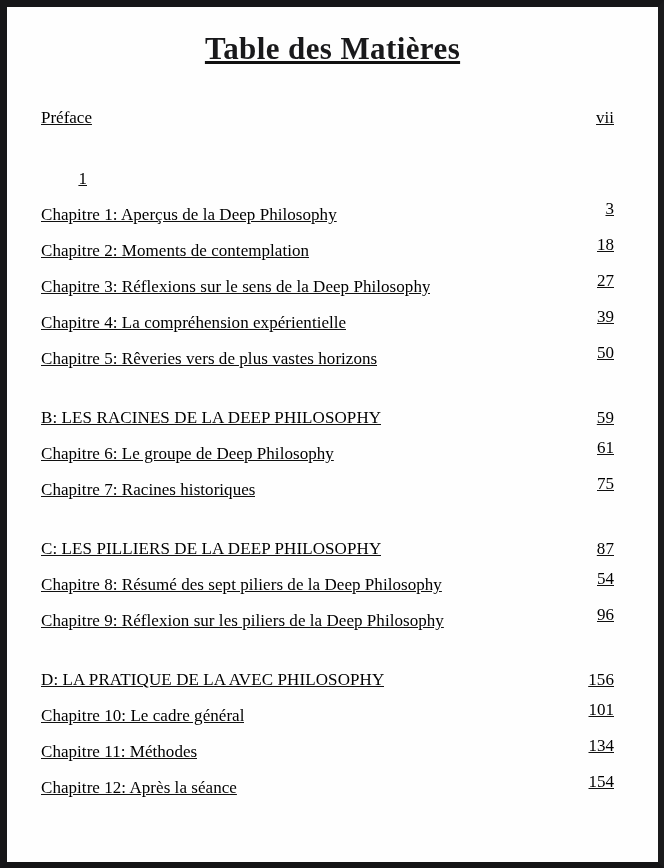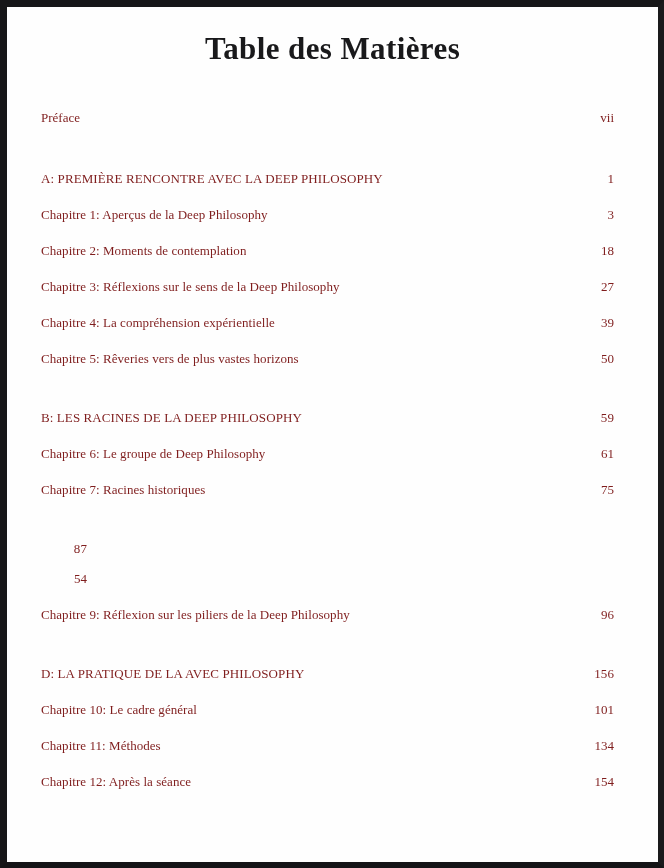--- a/index.html
+++ b/index.html
@@ -28,20 +28,21 @@
     border-bottom: 6px solid #141416;
     color: #111111;
   }
 
   .page-inner {
     position: relative;
     width: 100%;
     height: 100%;
     background: #fefefe;
     padding: 0;
+    text-decoration: underline;
   }
 
   
   .toc-title {
     margin: 0;
     padding-top: 24px;
     text-align: center;
     font-size: 31px;
     font-weight: bold;
     letter-spacing: 0.4px;
@@ -50,25 +51,25 @@
   }
 
   
   .toc-body {
     margin: 0;
     padding: 0 44px 0 34px;
   }
 
   .toc-row {
     display: flex;
-    align-items: flex-end;
+    align-items: flex-start;
     justify-content: space-between;
-    font-size: 13px;
+    font-size: 17px;
     line-height: 30px;
-    color: #7f1d1d;
+    color: #000000;
     white-space: nowrap;
   }
 
   .toc-row .entry-label {
     flex: 0 1 auto;
     overflow: hidden;
   }
 
   .toc-row .entry-page {
     flex: 0 0 auto;
@@ -114,21 +115,20 @@
 
       <div class="preface-block">
         <div class="toc-row preface-row">
           <span class="entry-label">Préface</span>
           <span class="entry-page">vii</span>
         </div>
       </div>
 
       <div class="part-block first-part">
         <div class="toc-row part-heading">
-          <span class="entry-label">A: PREMIÈRE RENCONTRE AVEC LA DEEP PHILOSOPHY</span>
           <span class="entry-page">1</span>
         </div>
         <div class="toc-row chapter-row">
           <span class="entry-label">Chapitre 1: Aperçus de la Deep Philosophy</span>
           <span class="entry-page">3</span>
         </div>
         <div class="toc-row chapter-row">
           <span class="entry-label">Chapitre 2: Moments de contemplation</span>
           <span class="entry-page">18</span>
         </div>
@@ -156,23 +156,25 @@
           <span class="entry-page">61</span>
         </div>
         <div class="toc-row chapter-row">
           <span class="entry-label">Chapitre 7: Racines historiques</span>
           <span class="entry-page">75</span>
         </div>
       </div>
 
       <div class="part-block">
         <div class="toc-row part-heading">
+          <span class="entry-label">C: LES PILLIERS DE LA DEEP PHILOSOPHY</span>
           <span class="entry-page">87</span>
         </div>
         <div class="toc-row chapter-row">
+          <span class="entry-label">Chapitre 8: Résumé des sept piliers de la Deep Philosophy</span>
           <span class="entry-page">54</span>
         </div>
         <div class="toc-row chapter-row">
           <span class="entry-label">Chapitre 9: Réflexion sur les piliers de la Deep Philosophy</span>
           <span class="entry-page">96</span>
         </div>
       </div>
 
       <div class="part-block">
         <div class="toc-row part-heading">

